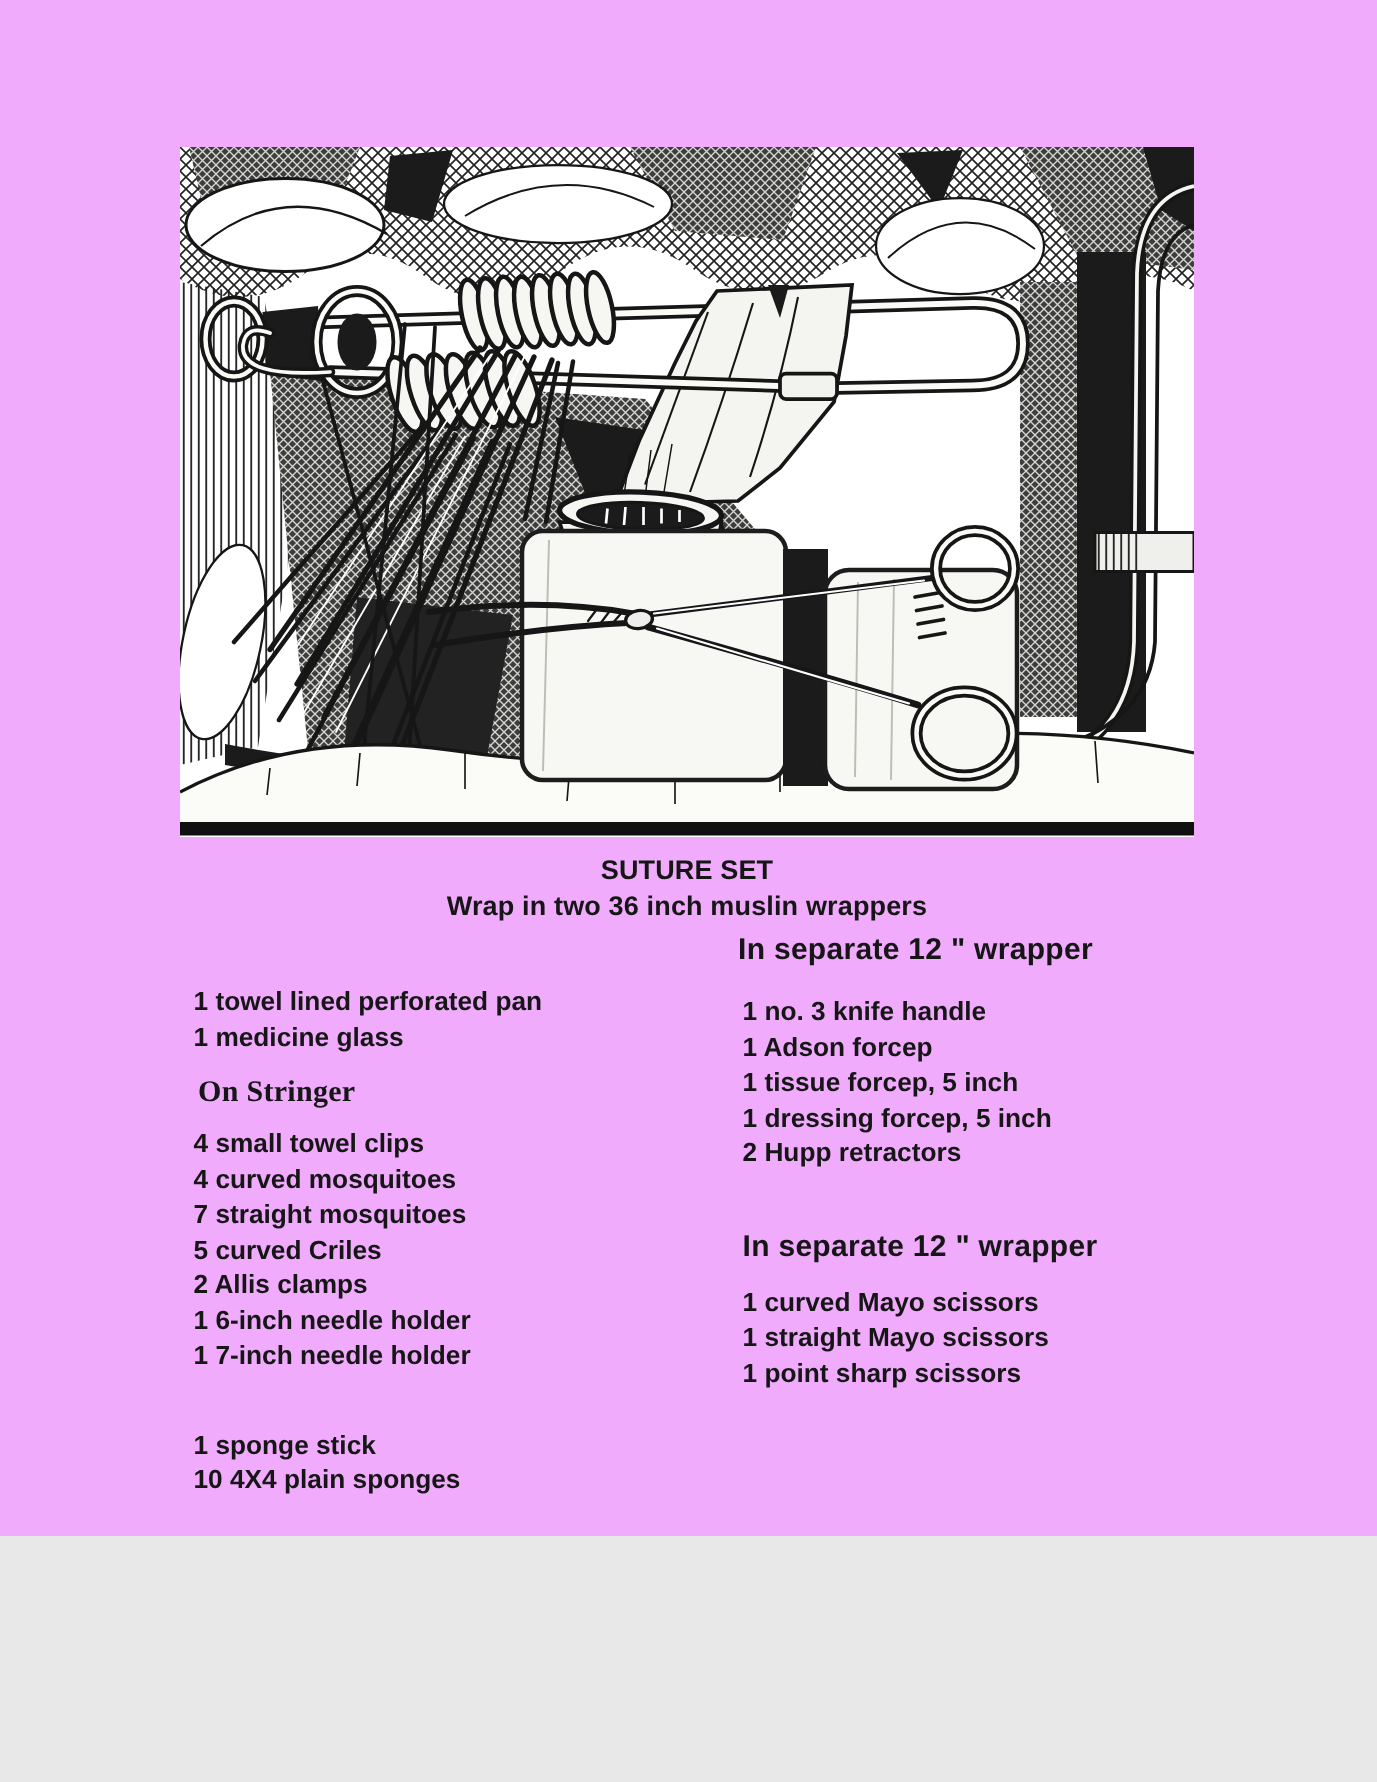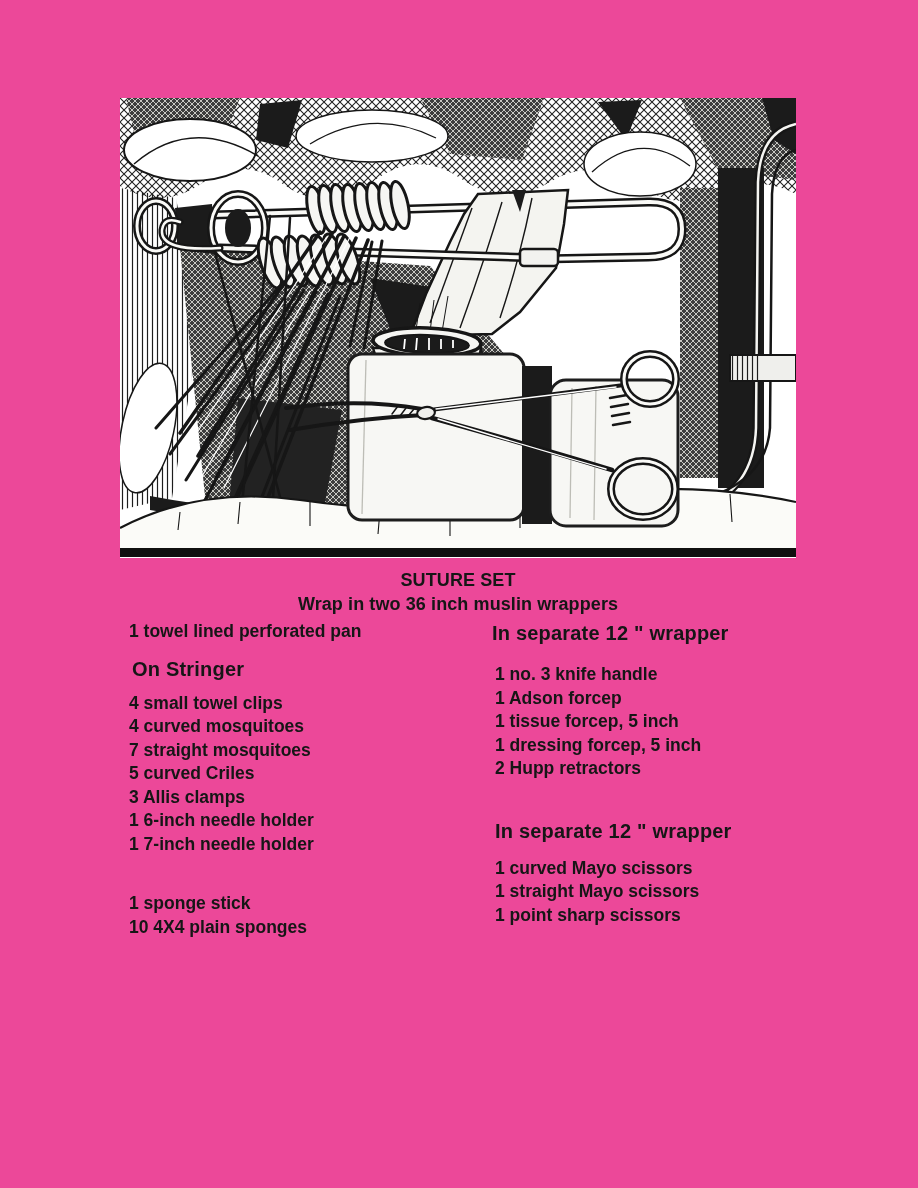--- a/index.html
+++ b/index.html
@@ -1,39 +1,39 @@
 <!DOCTYPE html>
 <html><head>
 <meta charset="utf-8">
 <style>
   html,body{margin:0;padding:0;background:#e8e8e8;}
   .page{
     position:relative;
-    width:918px;height:1188px;
-    background:#ec4899;
+    width:918px;height:1024px;
+    background:#f0abfc;
     margin:0 auto;
     font-family:"Liberation Sans", sans-serif;
     color:#161616;
     overflow:hidden;
   }
   .figure{
     position:absolute;left:120px;top:98px;width:676px;height:460px;
   }
   .figure svg{display:block;width:100%;height:100%;}
   .titleblock{
     position:absolute;left:120px;top:569px;width:676px;
     text-align:center;font-weight:bold;font-size:18px;line-height:23.5px;
     letter-spacing:0.1px;
   }
   .col{position:absolute;font-weight:bold;}
-  .col-left{left:129px;top:620px;width:350px;}
+  .col-left{left:129px;top:656px;width:350px;}
   .col-right{left:492px;top:620px;width:320px;}
   .item{font-size:17.5px;line-height:23.5px;white-space:nowrap;}
   .heading{font-size:20px;line-height:26px;white-space:nowrap;letter-spacing:0.2px;}
-  .on-stringer{margin-top:12px;margin-bottom:10px;padding-left:3px;}
+  .on-stringer{margin-top:12px;margin-bottom:10px;padding-left:3px;font-family:Liberation Serif, serif;}
   .gap-top{margin-top:36px;}
   .sec1-head{margin-bottom:17px;}
   .sec2-head{margin-top:37px;margin-bottom:13px;padding-left:3px;}
   .col-right .item{padding-left:3px;}
 </style>
 </head>
 <body>
 
 <div class="page">
 
@@ -211,28 +211,29 @@
     </svg>
   </div>
 
   <div class="titleblock">
     <div>SUTURE SET</div>
     <div>Wrap in two 36 inch muslin wrappers</div>
   </div>
 
   <div class="col col-left">
     <div class="item">1 towel lined perforated pan</div>
+    <div class="item">1 medicine glass</div>
 
     <div class="heading on-stringer">On Stringer</div>
 
     <div class="item">4 small towel clips</div>
     <div class="item">4 curved mosquitoes</div>
     <div class="item">7 straight mosquitoes</div>
     <div class="item">5 curved Criles</div>
-    <div class="item">3 Allis clamps</div>
+    <div class="item">2 Allis clamps</div>
     <div class="item">1 6-inch needle holder</div>
     <div class="item">1 7-inch needle holder</div>
 
     <div class="item gap-top">1 sponge stick</div>
     <div class="item">10 4X4 plain sponges</div>
   </div>
 
   <div class="col col-right">
     <div class="heading sec1-head">In separate 12 " wrapper</div>
     <div class="item">1 no. 3 knife handle</div>

